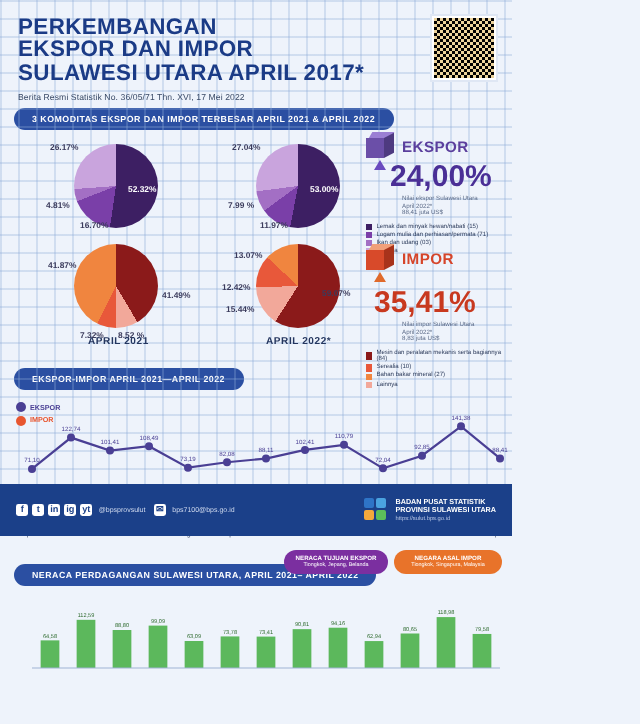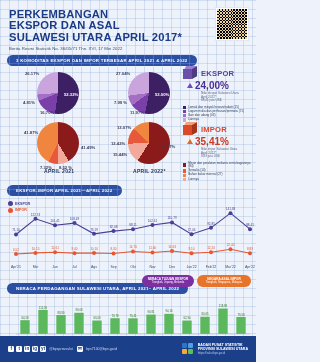--- a/index.html
+++ b/index.html
@@ -11,21 +11,21 @@
     overflow: hidden;
   }
   .grid-bg {
     position: absolute; inset: 0;
     background-image:
       linear-gradient(to right, rgba(140,170,215,.30) 1px, transparent 1px),
       linear-gradient(to bottom, rgba(140,170,215,.30) 1px, transparent 1px);
     background-size: 9px 9px;
     pointer-events: none;
   }
-  .page { position: relative; width: 256px; height: 362px; }
+  .page { position: relative; width: 256px; height: 268px; }
 
   
   .header { position: relative; padding: 9px 8px 0 9px; height: 48px; }
   .title {
     color: #1b3b86; font-weight: bold; font-size: 11.2px;
     line-height: 11.4px; letter-spacing: .2px;
   }
   .subtitle {
     color: #3a4a66; font-size: 4.3px; margin-top: 3.2px; letter-spacing: .05px;
   }
@@ -73,21 +73,21 @@
     background:#9b7fd4; transform: skewX(-30deg); }
   .cube .front { position:absolute; top:3.4px; left:0; width:9px; height:10px; background:#6b4fa8; }
   .cube .side { position:absolute; top:3.4px; left:8.6px; width:5px; height:10px;
     background:#4e3a80; transform: skewY(-28deg); transform-origin: top left;}
   .cube.red .top { background:#f1a07a; }
   .cube.red .front { background:#d84a2a; }
   .cube.red .side { background:#a8331b; }
   .stat-name { font-size: 7.6px; font-weight: bold; letter-spacing: .2px; }
   .stat-name.exp { color: #5b3f9d; }
   .stat-name.imp { color: #d6452a; }
-  .stat-pct { font-size: 10px; font-weight: bold; display:flex; align-items:center; gap:2px; }
+  .stat-pct { font-size: 15px; font-weight: bold; display:flex; align-items:flex-start; gap:2px; }
   .stat-pct.exp { color: #4a2f96; }
   .stat-pct.imp { color: #c8391f; }
   .tri { width:0;height:0;border-left:3.4px solid transparent;border-right:3.4px solid transparent; }
   .tri.up-p { border-bottom: 5px solid #6a4bbf; }
   .tri.up-r { border-bottom: 5px solid #e06a2b; }
   .stat-note { font-size: 3.1px; color: #5c6b88; line-height: 3.6px; margin-top: 1px; }
   .legend { margin-top: 3px; }
   .legend-item { display: flex; align-items: center; gap: 2px; margin-bottom: .9px; }
   .sw { width: 3.2px; height: 3.2px; flex: none; }
   .legend-txt { font-size: 3.05px; color: #2d3c5c; line-height: 3.3px; }
@@ -129,21 +129,21 @@
 </style>
 </head>
 <body>
 
 <div class="page">
   <div class="grid-bg"></div>
 
   <div class="header">
     <div class="title">
       <div>PERKEMBANGAN</div>
-      <div>EKSPOR DAN ASAL</div>
+      <div>EKSPOR DAN IMPOR</div>
       <div>SULAWESI UTARA APRIL 2017*</div>
     </div>
     <div class="subtitle">Berita Resmi Statistik No. 36/05/71 Thn. XVI, 17 Mei 2022</div>
     <div class="qr"></div>
   </div>
 
   <div class="banner-row">
     <span class="banner banner-blue">3 KOMODITAS EKSPOR DAN IMPOR TERBESAR APRIL 2021 &amp; APRIL 2022</span>
   </div>
 
@@ -224,21 +224,21 @@
 
     <div class="stat" style="left:183px;top:56px;width:73px;">
       <div class="stat-head">
         <div class="cube red">
           <div class="top"></div>
             <div class="front"></div>
             <div class="side"></div>
         </div>
         <div class="stat-name imp">IMPOR</div>
       </div>
-      <div class="stat-pct imp" style="margin-left:4px;">
+      <div class="stat-pct imp" style="margin-left:4px;flex-direction:column;">
         <span class="tri up-r"></span>
         <span>35,41%</span>
       </div>
       <div class="stat-note" style="margin-left:18px;">
         <div>Nilai impor Sulawesi Utara</div>
         <div>April 2022*</div>
         <div>8,83 juta US$</div>
       </div>
       <div class="legend">
         <div class="legend-item">

